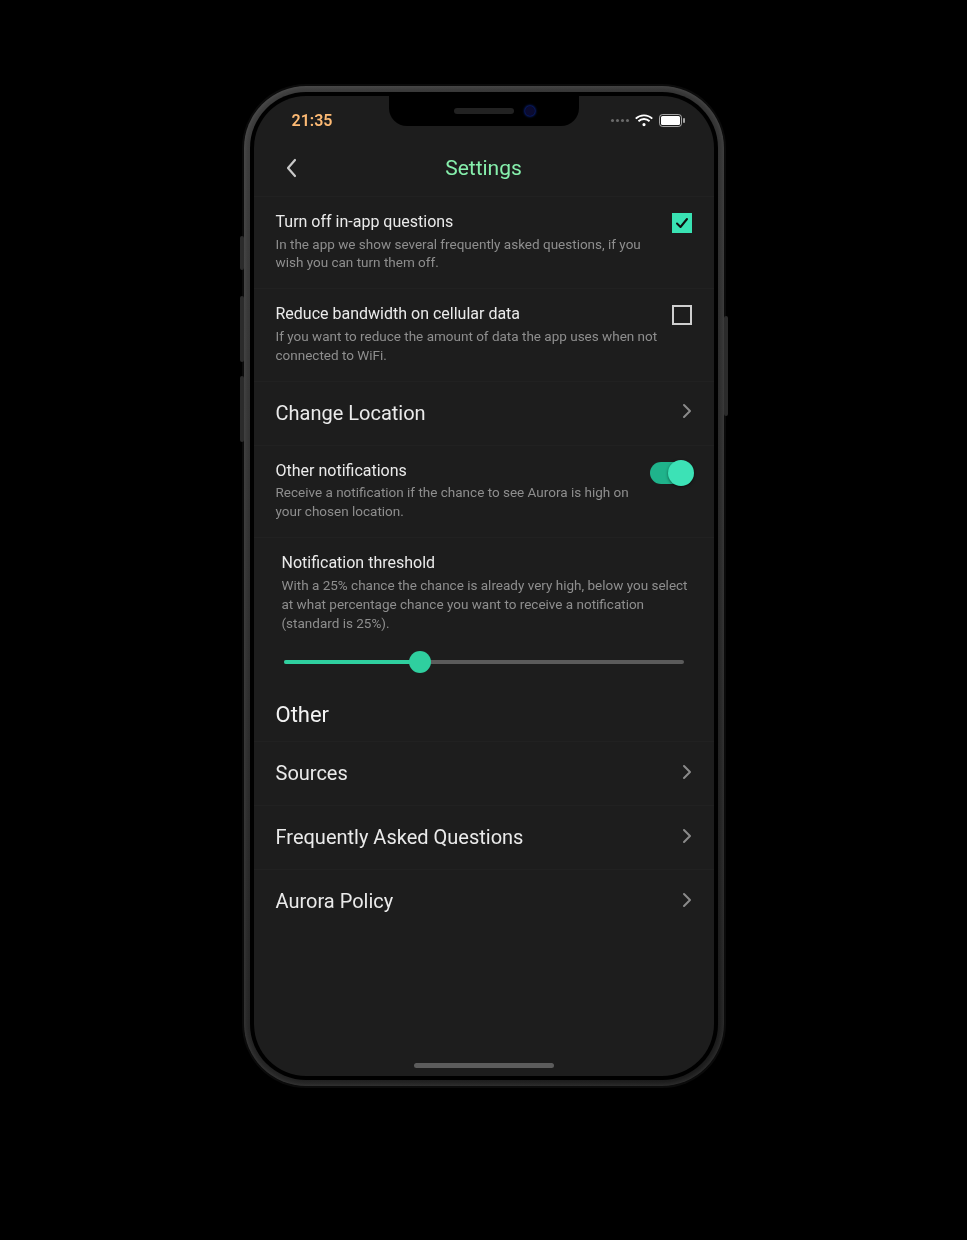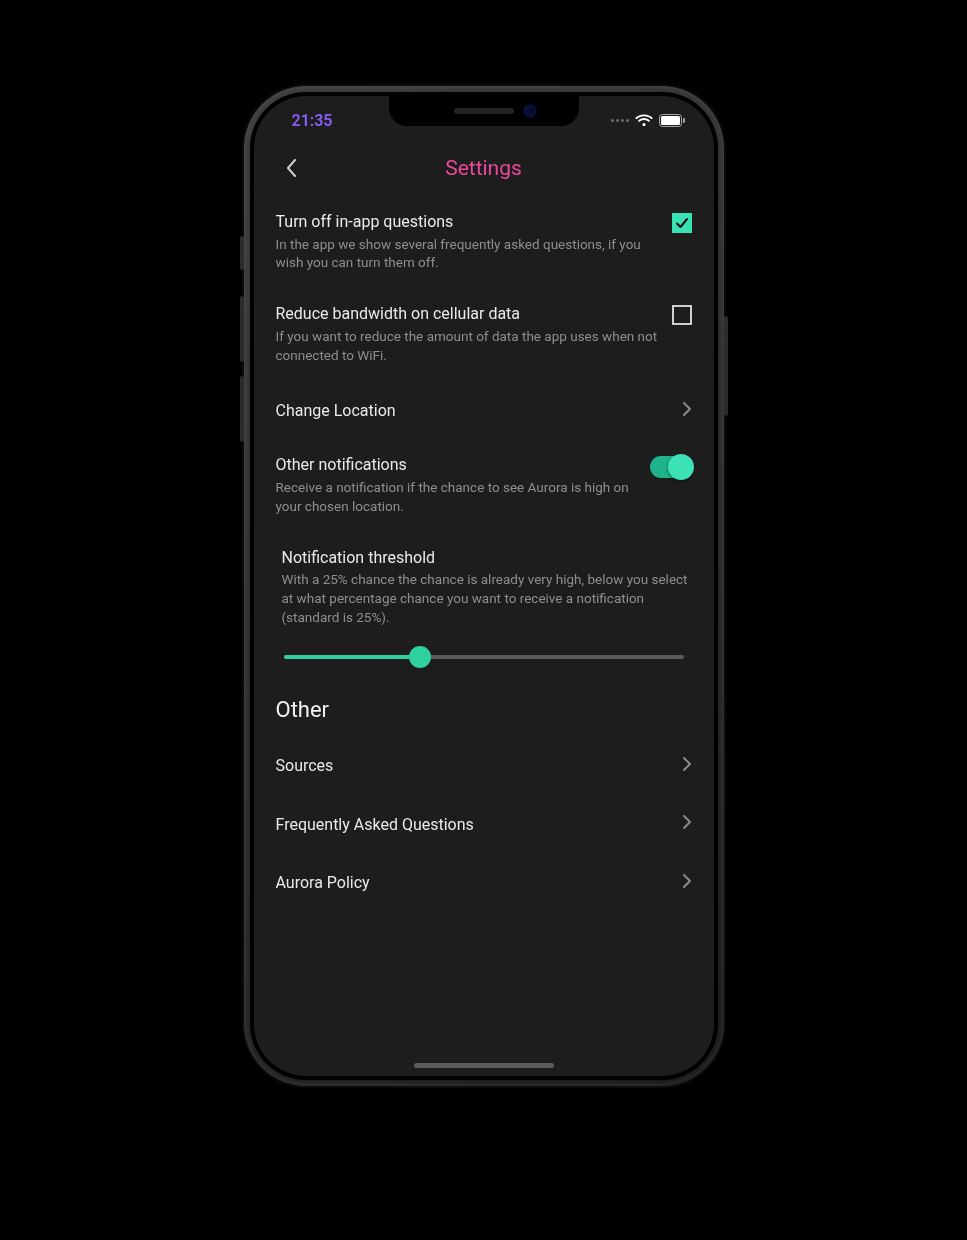--- a/index.html
+++ b/index.html
@@ -68,21 +68,21 @@
   .cam { position:absolute; right:44px; top:10px; width:10px; height:10px; border-radius:50%; background:#0b0b2f; box-shadow:0 0 3px #1346ff; }
 
   
   .status-bar {
     position:absolute;
     top:0; left:0; right:0;
     height:44px;
     display:flex; align-items:center; justify-content:space-between;
     padding:0 28px;
     font-size:16px; font-weight:600;
-    color:#8b5cf6;
+    color:#fdba74;
     z-index:4;
   }
   .status-left { padding-left:10px; margin-top:4px; }
   .status-right { display:flex; align-items:center; gap:6px; margin-top:4px; }
   .dots { display:flex; gap:2px; }
   .dots span { width:3px; height:3px; background:#6b6b6b; border-radius:50%; display:block; }
   .wifi-icon svg, .battery-icon svg { display:block; }
 
   
   .content {
@@ -96,21 +96,21 @@
     position:relative;
     height:56px;
     display:flex; align-items:center; justify-content:center;
   }
   .back-btn {
     position:absolute; left:22px; top:50%; transform:translateY(-50%);
     width:32px; height:32px;
     display:flex; align-items:center; justify-content:center;
     color:#c9c9c9;
   }
-  .nav-title { font-size:21px; font-weight:400; color:#ec4899; }
+  .nav-title { font-size:21px; font-weight:400; color:#86efac; }
 
   .section-header {
     padding: 28px 22px 14px;
     font-size:22px; font-weight:400; color:#f2f2f2;
   }
   .section-header.tight { padding-top:22px; }
 
   .row {
     padding: 14px 22px 16px;
     border-top:1px solid rgba(255,255,255,0.02);
@@ -119,21 +119,21 @@
   .row .row-text { flex:1; min-width:0; }
   .row-title { font-size:16px; color:#eaeaea; line-height:1.35; }
   .row-desc  { font-size:13.5px; color:#8e8e8e; line-height:1.4; margin-top:2px; }
   .row-action { flex:0 0 auto; padding-top:2px; }
 
   .row-nav {
     padding: 18px 22px;
     border-top:1px solid rgba(255,255,255,0.02);
     display:flex; align-items:center; justify-content:space-between;
   }
-  .row-nav .row-title { font-size:16px; }
+  .row-nav .row-title { font-size:20px; }
   .chev { color:#8a8a8a; }
 
   
   .checkbox {
     width:20px; height:20px;
     border:2px solid #cfcfcf;
     background:transparent;
     display:flex; align-items:center; justify-content:center;
   }
   .checkbox.checked {

